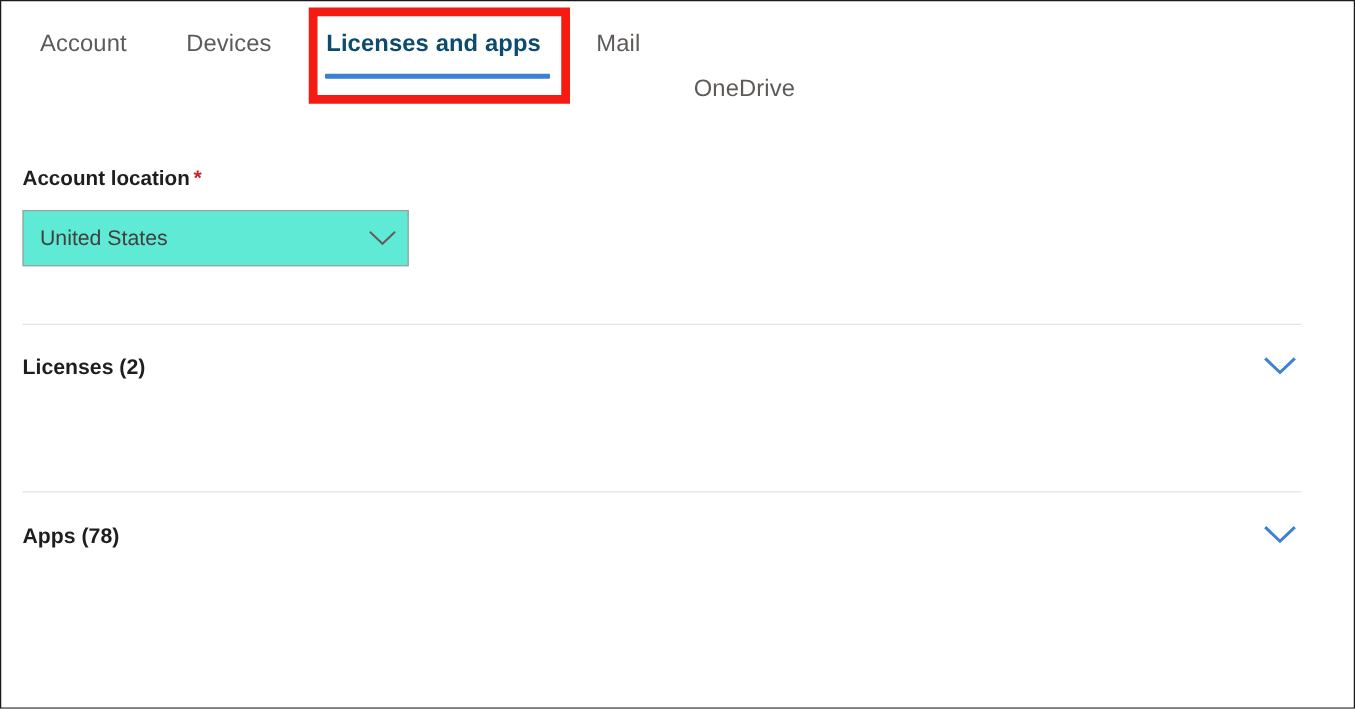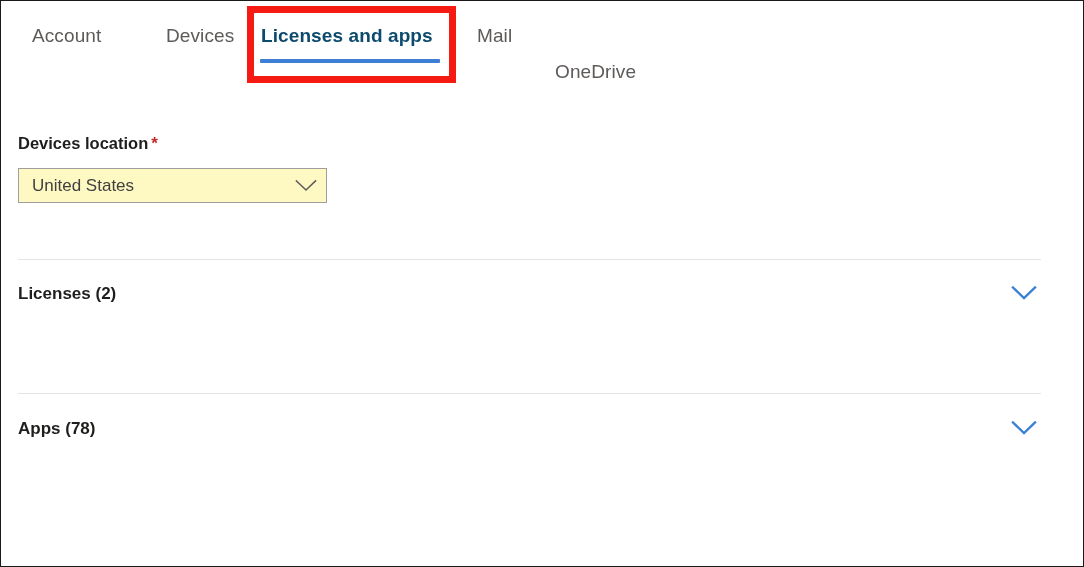--- a/index.html
+++ b/index.html
@@ -40,21 +40,21 @@
     white-space: nowrap;
     cursor: pointer;
     letter-spacing: .1px;
   }
   .tab.selected {
     color: #0c4a6e;
     font-weight: 600;
   }
 
   #tab-0 { left: 31px; text-align: center; }
-  #tab-1 { left: 148px; margin-left: 17px; }
+  #tab-1 { left: 148px; }
   #tab-2 { left: 260px; }
   #tab-3 { left: 476px; }
   #tab-4 { left: 554px; margin-top: 36px; }
 
   .tab-underline {
     position: absolute;
     left: 259px;
     top: 58px;
     width: 180px;
     height: 4px;
@@ -92,24 +92,24 @@
     font-weight: 700;
     font-size: 17px;
     margin-left: 3px;
   }
 
   .combobox {
     position: absolute;
     left: 17px;
     top: 167px;
     width: 309px;
-    height: 35px;
+    height: 45px;
     border: 1px solid #a19f9d;
     box-sizing: border-box;
-    background: #fef9c3;
+    background: #5eead4;
     display: flex;
     align-items: center;
     cursor: pointer;
   }
   .combobox-value {
     flex: 1;
     padding-left: 13px;
     font-size: 17px;
     color: #414040;
     line-height: 22px;
@@ -179,21 +179,21 @@
     <div class="tab" id="tab-3">Mail</div>
 
     <div class="tab" id="tab-4">OneDrive</div>
 
     <div class="tab-underline"></div>
 
     <div class="annotation-box"></div>
   </div>
 
   <div class="field-block">
-    <span class="field-label">Devices location</span><span class="required-star">*</span>
+    <span class="field-label">Account location</span><span class="required-star">*</span>
   </div>
 
   <div class="combobox">
     <div class="combobox-value">United States</div>
     <div class="combobox-arrow">
       <svg width="22" height="14" viewBox="0 0 22 14" aria-hidden="true">
         <path d="M1.5 2 L11 11 L20.5 2" fill="none" stroke="#605e5c" stroke-width="1.6" stroke-linecap="square" stroke-linejoin="miter"></path>
       </svg>
     </div>
   </div>

